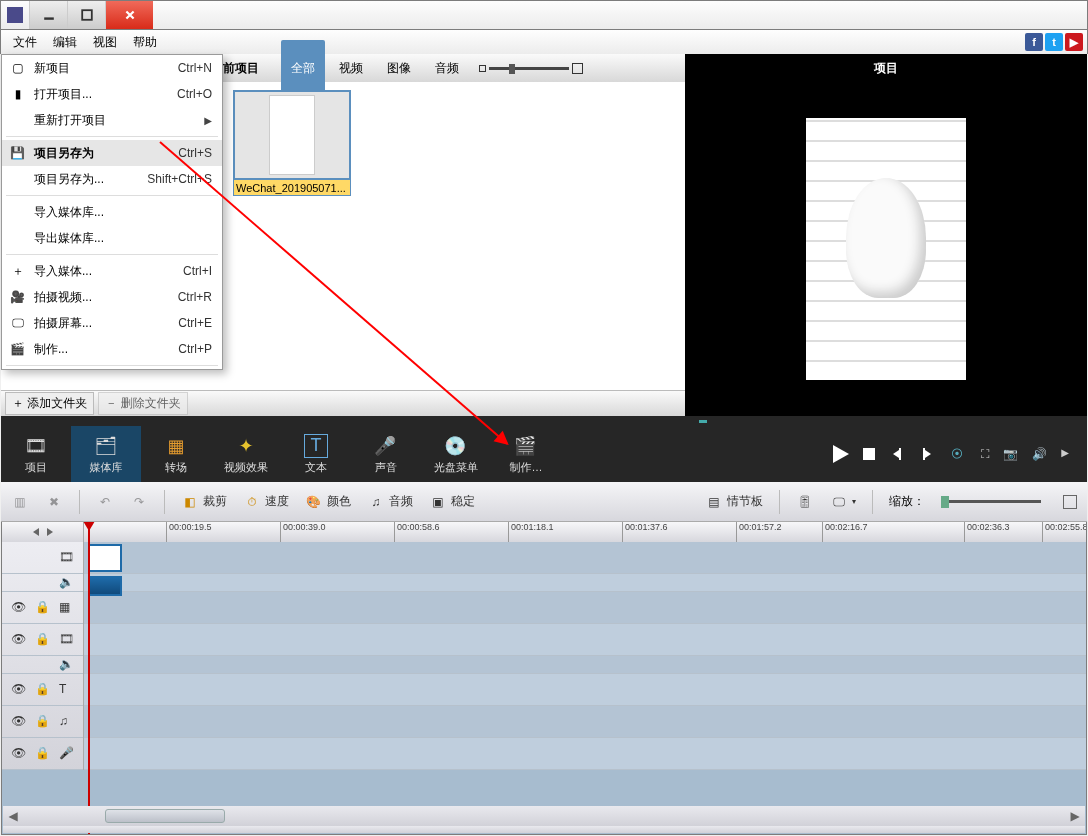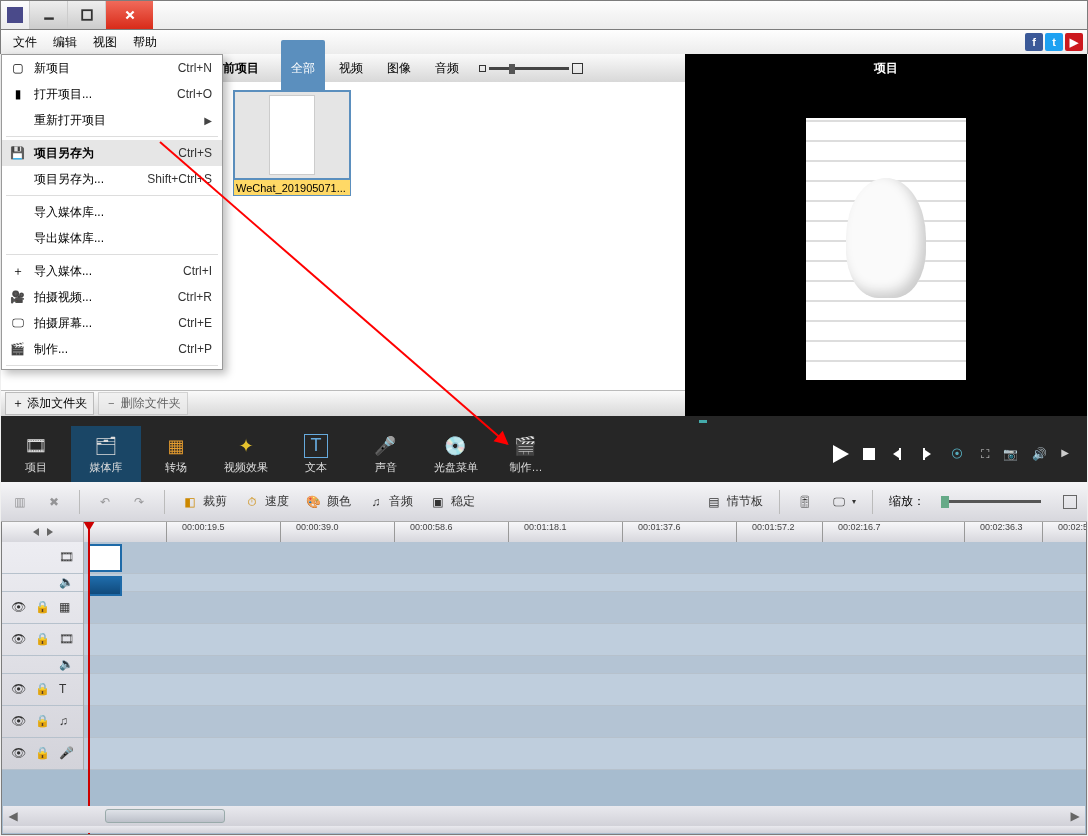--- a/index.html
+++ b/index.html
@@ -74,21 +74,21 @@
   .ebtn { display:flex; align-items:center; gap:4px; font-size:12px; color:#333;}
   .ebtn .eicon { width:18px;height:18px; display:flex;align-items:center;justify-content:center;}
   .ebtn.disabled { opacity:.45; }
   .edittoolbar .sepv { width:1px;height:24px;background:#bbb; }
   .zslider { width:100px;height:3px;background:#555;position:relative; }
   .zslider .zt{position:absolute; left:0; top:-4px; width:8px;height:12px;background:#6a8; }
   .zfit { width:14px;height:14px;border:1px solid #666; position:relative; margin-left:6px;}
 
   .timeline { position:absolute; top:522px; left:1px; right:1px; bottom:1px; background:#a7bccf; border:1px solid #7c7c7c; border-top:none; overflow:hidden;}
   .ruler { height:20px; background:linear-gradient(#f7f7f9,#d7d7dd); display:flex; align-items:flex-end; font-size:9px; color:#444; position:relative;}
-  .ruler .tick { position:absolute; top:0; height:20px; border-left:1px solid #999; padding-left:15px; }
+  .ruler .tick { position:absolute; top:0; height:20px; border-left:1px solid #999; padding-left:2px; }
   .ruler .gutter { width:82px; background:linear-gradient(#f7f7f9,#d7d7dd); height:20px; border-right:1px solid #aaa; display:flex; align-items:center; justify-content:center; gap:8px;}
   .tracks { display:flex; }
   .trackhdr { width:82px; background:linear-gradient(#ededf2,#d3d3da); border-right:1px solid #aaa; }
   .trow { height:32px; border-bottom:1px solid #b6c1cc; display:flex; align-items:center; justify-content:flex-end; gap:8px; padding-right:8px; }
   .trow .ticon{ width:16px;height:16px; color:#333;}
   .trow.smaller{height:18px;}
   .trackbody { flex:1; position:relative; }
   .trackbody .trow { background:#bfcedd; }
   .trackbody .trow:nth-child(odd){ background:#b4c4d4;}
   .clip { position:absolute; left:4px; top:2px; height:28px; width:34px; background:#fff; border:2px solid #1e6aa8; }

